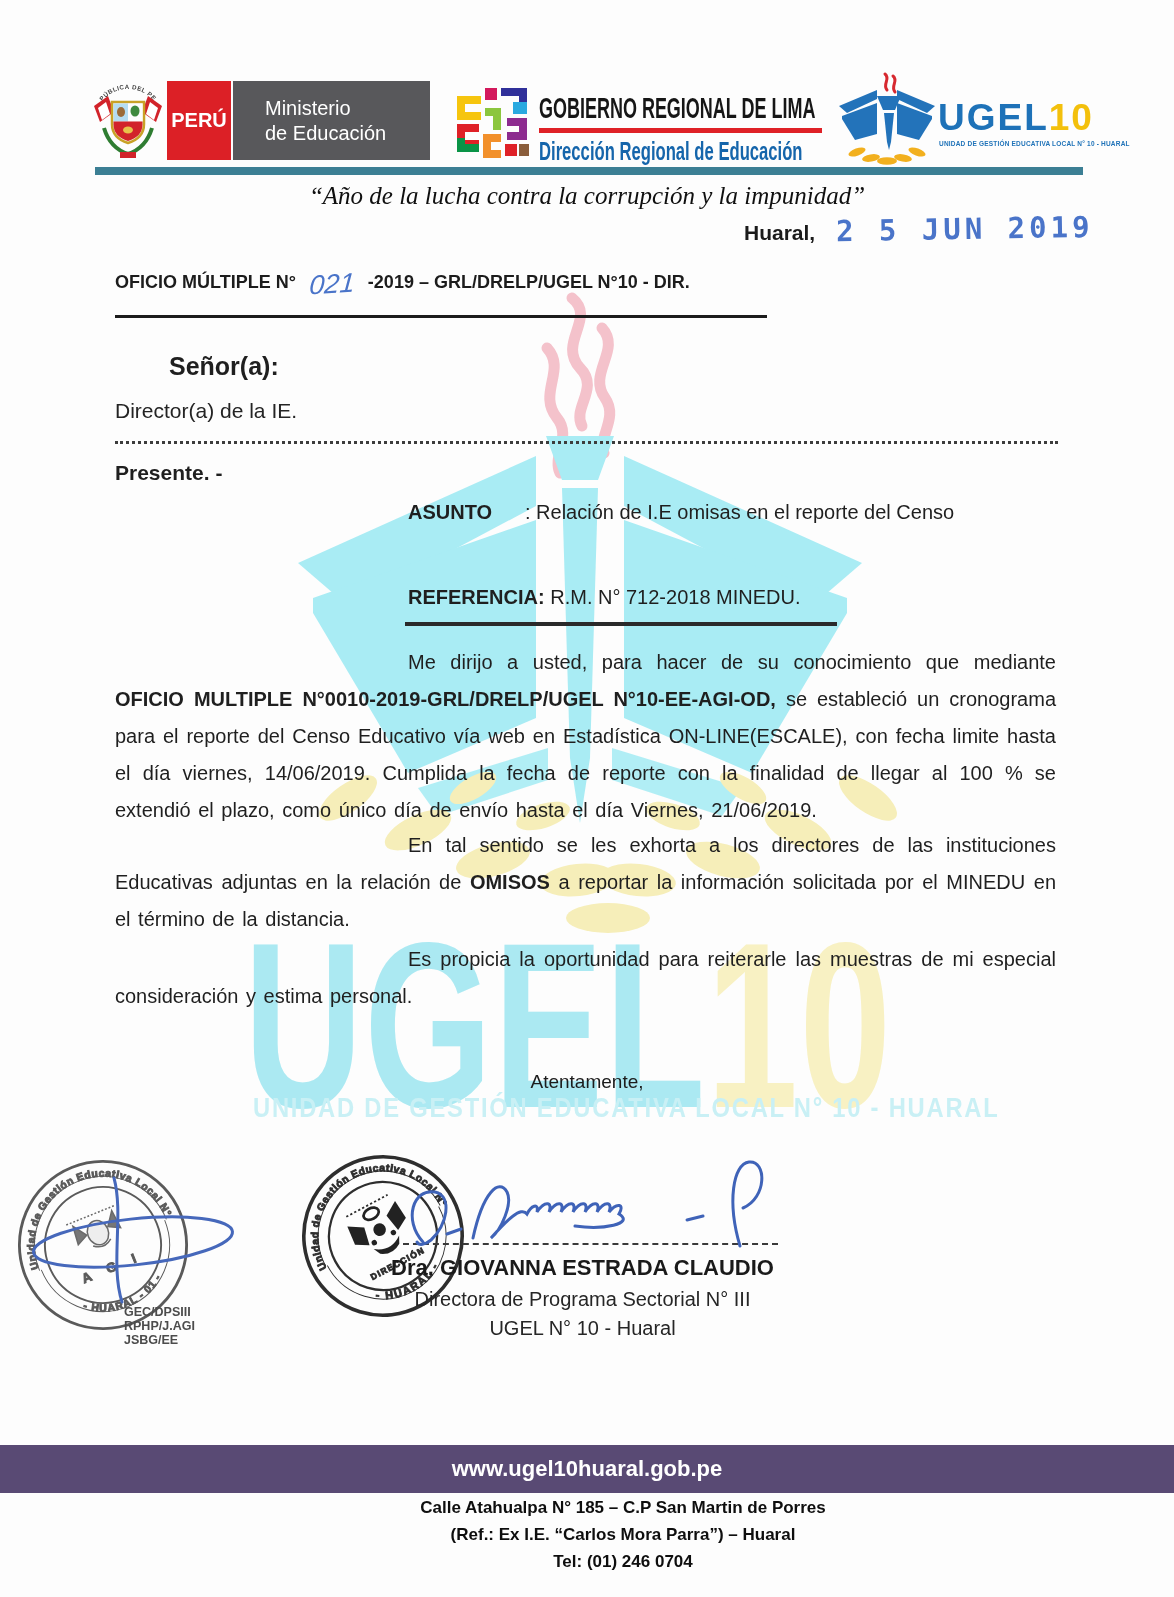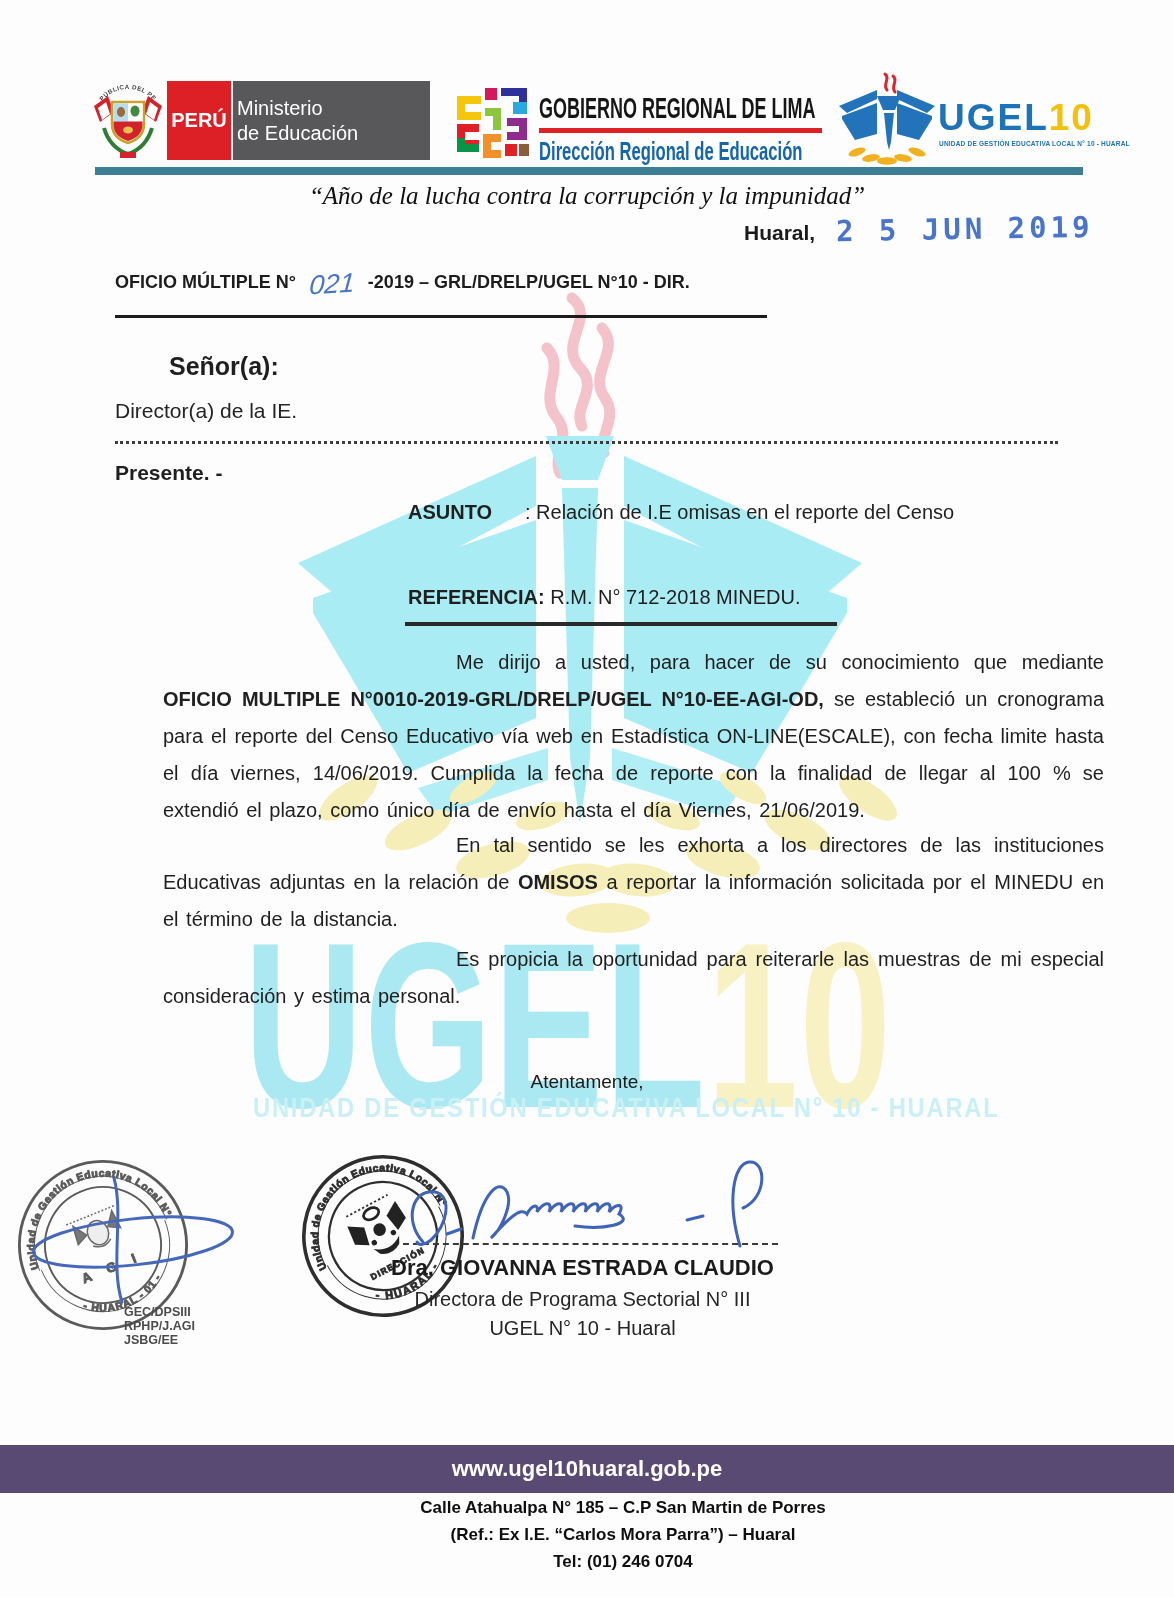--- a/index.html
+++ b/index.html
@@ -28,21 +28,21 @@
 
   
   .box-peru {
     left:167px; top:81px; width:64px; height:79px; background:#dc2026;
     display:flex; align-items:center; justify-content:center;
     color:#fff; font-size:20px; font-weight:700;
   }
   .box-minedu {
     left:233px; top:81px; width:197px; height:79px; background:#58585b;
     display:flex; flex-direction:column; justify-content:center;
-    padding-left:4px; color:#fff; font-size:20px; line-height:25px;
+    padding-left:32px; color:#fff; font-size:20px; line-height:25px;
   }
   .grl-block { left:539px; top:92px; width:300px; }
   .grl-title {
     font-size:29px; font-weight:700; color:#161616; white-space:nowrap;
     transform:scaleX(0.62); transform-origin:0 0; letter-spacing:0px;
   }
   .grl-bar { width:283px; height:5px; background:#df2127; margin-top:3px; }
   .grl-sub {
     margin-top:3px; font-size:26px; font-weight:700; color:#1565ab; white-space:nowrap;
     transform:scaleX(0.64); transform-origin:0 0;
@@ -81,21 +81,21 @@
 
   .asunto { left:408px; top:494px; display:flex; font-size:20px; line-height:36px; }
   .asunto .lab { font-weight:700; width:117px; }
   .asunto .l2 { margin-left:17px; }
   .referencia { left:408px; top:586px; font-size:20px; }
   .referencia b { font-weight:700; }
   .ref-underline { left:405px; top:622px; width:432px; height:4px; background:#2a2a2a; }
 
   .para {
     left:115px; width:941px; font-size:20px; line-height:37px;
-    text-align:justify; color:#1f1f1f; word-spacing:2px;margin-left:48px;
+    text-align:justify; color:#1f1f1f; word-spacing:2px;
   }
   .para.p1 { top:644px; text-indent:293px; }
   .para.p2 { top:827px; text-indent:293px; }
   .para.p3 { top:941px; text-indent:293px; }
   .para b { font-weight:700; }
 
   .closing { left:0; top:1071px; width:1174px; text-align:center; font-size:19px; color:#1c1c1c; }
 
   
   .stamp { pointer-events:none; }

